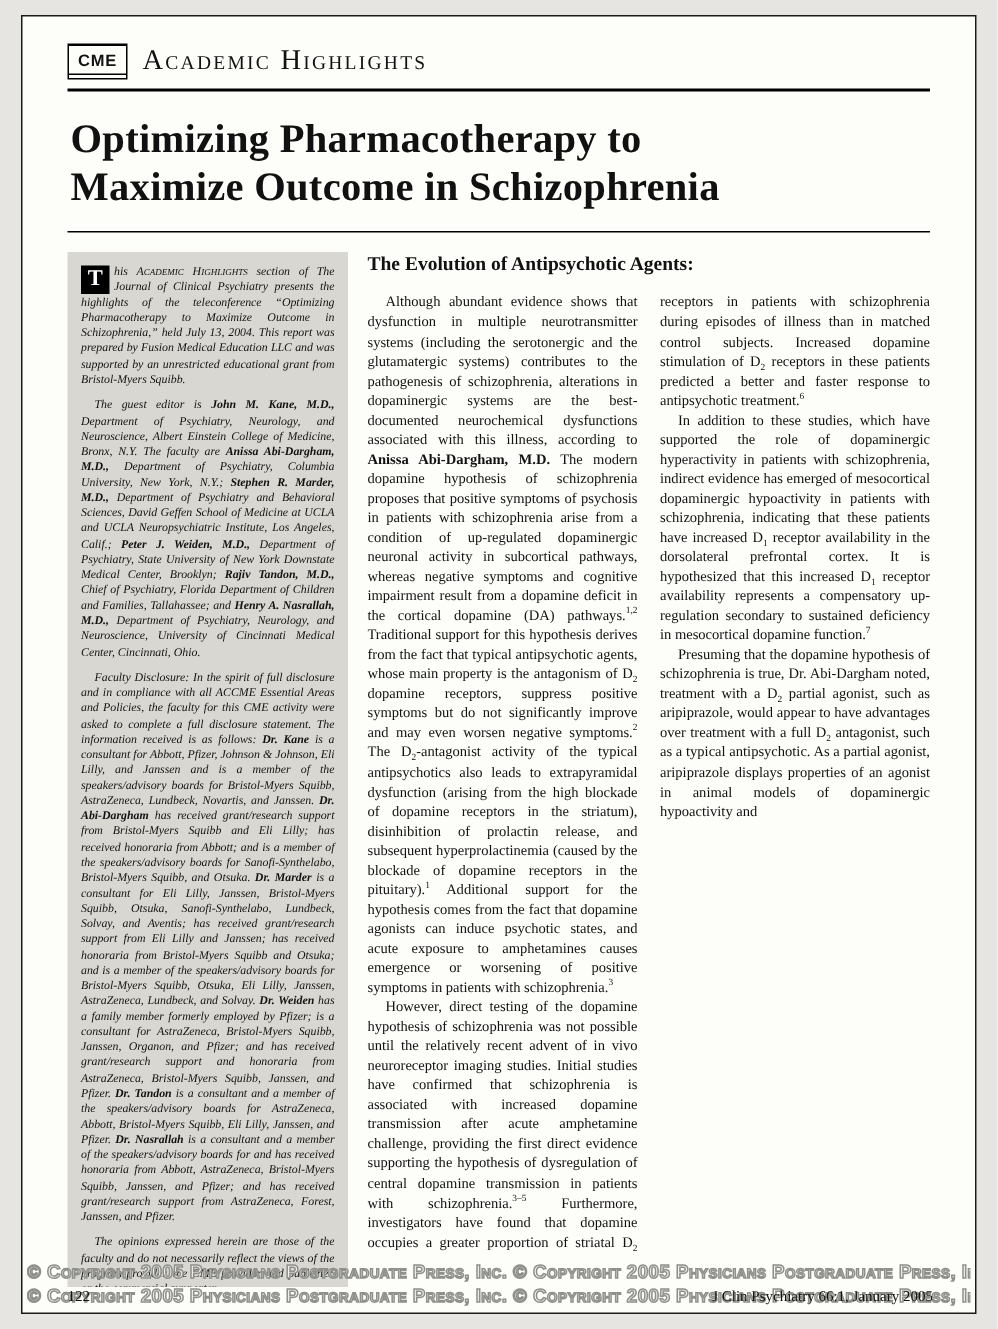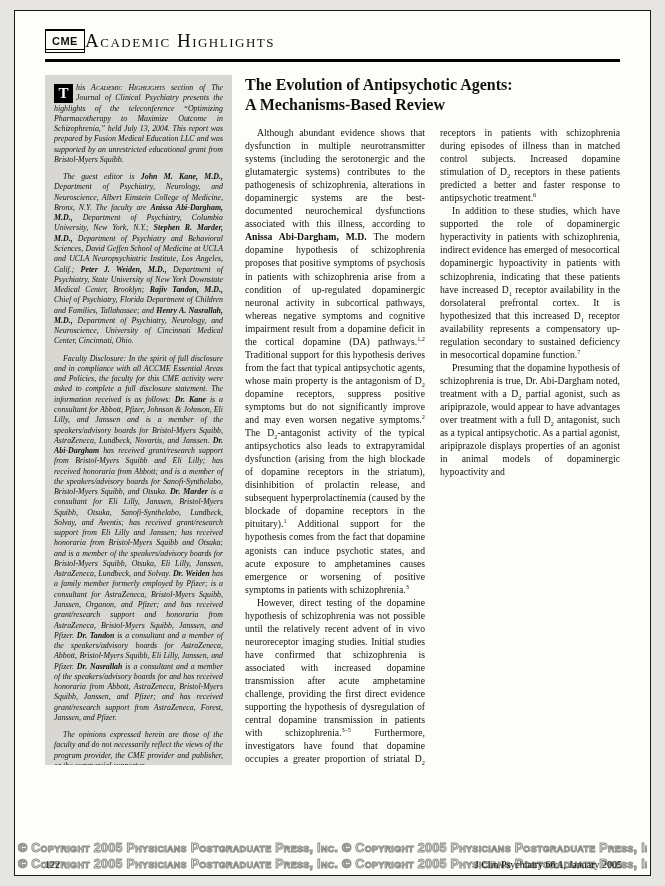--- a/index.html
+++ b/index.html
@@ -8,21 +8,21 @@
     background:#e6e5e1;
     font-family:"Liberation Serif", serif;
     color:#111;
   }
   .page {
     position:absolute; left:14px; top:10px; width:637px; height:866px;
     background:#fdfdfa; border:1.5px solid #1a1a1a; box-sizing:border-box;
     padding:16px 30px 0 30px; overflow:hidden;
   }
   
-  .masthead { display:flex; align-items:center; height:28px; }
+  .masthead { display:flex; align-items:center; gap:10px; height:28px; }
   .cme-logo {
     width:40px; height:24px; border:1.2px solid #000; box-sizing:border-box;
     display:flex; align-items:center; justify-content:center;
     font-family:"Liberation Sans", sans-serif; font-weight:bold; font-size:11px;
     letter-spacing:0.5px; background:
       linear-gradient(#000 0 1px, transparent 1px 100%) top/100% 3px no-repeat,
       linear-gradient(#000 0 1px, transparent 1px 100%) bottom 2px left 0/100% 1px no-repeat;
   }
   .section-title {
     font-variant:small-caps; font-size:19px; letter-spacing:1.5px; font-weight:normal;
@@ -43,21 +43,21 @@
   }
   .sidebar p { margin:0 0 7px 0; text-indent:9px; }
   .sidebar p.first { text-indent:0; }
   .dropcap {
     float:left; width:19px; height:19px; margin:1px 3px 0 0;
     background:#000; color:#fff; font-style:normal; font-weight:bold;
     font-size:15px; line-height:19px; text-align:center;
   }
   
   .article { flex:1; min-width:0; }
-  .article h2 { font-size:16px; font-weight:bold; line-height:1.25; margin:0 0 11px 0; }
+  .article h2 { font-size:13px; font-weight:bold; line-height:1.25; margin:0 0 11px 0; }
   .columns {
     column-count:2; column-gap:15px; column-fill:auto;
     height:650px; overflow:hidden;
     font-size:9.7px; line-height:1.345; text-align:justify;
   }
   .columns p { margin:0; text-indent:12px; }
   
   .rich-b  { font-weight:bold;font-family:Liberation Serif, serif; }
   .rich-i  { }
   .rich-sc { font-variant:small-caps; }
@@ -87,35 +87,38 @@
 <div class="page">
 
   <div class="masthead">
     <div class="cme-logo">
       <span>CME</span>
     </div>
     <div class="section-title">Academic Highlights</div>
   </div>
   <hr class="rule-thick">
 
+  <h1 class="title">
+    <span>Optimizing Pharmacotherapy to</span><br>
+    <span>Maximize Outcome in Schizophrenia</span>
+  </h1>
   <hr class="rule-thin">
 
   <div class="content">
 
     <aside class="sidebar">
       <p class="first"><span class="dropcap">T</span><span><span>his </span><span class="rich-sc">Academic Highlights</span><span> section of The Journal of Clinical Psychiatry presents the highlights of the teleconference “Optimizing Pharmacotherapy to Maximize Outcome in Schizophrenia,” held July 13, 2004. This report was prepared by Fusion Medical Education LLC and was supported by an unrestricted educational grant from Bristol-Myers Squibb.</span></span></p>
       <p><span>The guest editor is </span><span class="rich-b">John M. Kane, M.D.,</span><span> Department of Psychiatry, Neurology, and Neuroscience, Albert Einstein College of Medicine, Bronx, N.Y. The faculty are </span><span class="rich-b">Anissa Abi-Dargham, M.D.,</span><span> Department of Psychiatry, Columbia University, New York, N.Y.; </span><span class="rich-b">Stephen R. Marder, M.D.,</span><span> Department of Psychiatry and Behavioral Sciences, David Geffen School of Medicine at UCLA and UCLA Neuropsychiatric Institute, Los Angeles, Calif.; </span><span class="rich-b">Peter J. Weiden, M.D.,</span><span> Department of Psychiatry, State University of New York Downstate Medical Center, Brooklyn; </span><span class="rich-b">Rajiv Tandon, M.D.,</span><span> Chief of Psychiatry, Florida Department of Children and Families, Tallahassee; and </span><span class="rich-b">Henry A. Nasrallah, M.D.,</span><span> Department of Psychiatry, Neurology, and Neuroscience, University of Cincinnati Medical Center, Cincinnati, Ohio.</span></p>
       <p><span>Faculty Disclosure: In the spirit of full disclosure and in compliance with all ACCME Essential Areas and Policies, the faculty for this CME activity were asked to complete a full disclosure statement. The information received is as follows: </span><span class="rich-b">Dr. Kane</span><span> is a consultant for Abbott, Pfizer, Johnson &amp; Johnson, Eli Lilly, and Janssen and is a member of the speakers/advisory boards for Bristol-Myers Squibb, AstraZeneca, Lundbeck, Novartis, and Janssen. </span><span class="rich-b">Dr. Abi-Dargham</span><span> has received grant/research support from Bristol-Myers Squibb and Eli Lilly; has received honoraria from Abbott; and is a member of the speakers/advisory boards for Sanofi-Synthelabo, Bristol-Myers Squibb, and Otsuka. </span><span class="rich-b">Dr. Marder</span><span> is a consultant for Eli Lilly, Janssen, Bristol-Myers Squibb, Otsuka, Sanofi-Synthelabo, Lundbeck, Solvay, and Aventis; has received grant/research support from Eli Lilly and Janssen; has received honoraria from Bristol-Myers Squibb and Otsuka; and is a member of the speakers/advisory boards for Bristol-Myers Squibb, Otsuka, Eli Lilly, Janssen, AstraZeneca, Lundbeck, and Solvay. </span><span class="rich-b">Dr. Weiden</span><span> has a family member formerly employed by Pfizer; is a consultant for AstraZeneca, Bristol-Myers Squibb, Janssen, Organon, and Pfizer; and has received grant/research support and honoraria from AstraZeneca, Bristol-Myers Squibb, Janssen, and Pfizer. </span><span class="rich-b">Dr. Tandon</span><span> is a consultant and a member of the speakers/advisory boards for AstraZeneca, Abbott, Bristol-Myers Squibb, Eli Lilly, Janssen, and Pfizer. </span><span class="rich-b">Dr. Nasrallah</span><span> is a consultant and a member of the speakers/advisory boards for and has received honoraria from Abbott, AstraZeneca, Bristol-Myers Squibb, Janssen, and Pfizer; and has received grant/research support from AstraZeneca, Forest, Janssen, and Pfizer.</span></p>
       <p><span>The opinions expressed herein are those of the faculty and do not necessarily reflect the views of the program provider, the CME provider and publisher, or the commercial supporter.</span></p>
     </aside>
 
     <section class="article">
       <h2>
         <span>The Evolution of Antipsychotic Agents:</span><br>
-        <span>A Mechanisms-Based Review</span>
       </h2>
       <div class="columns">
         <p><span>Although abundant evidence shows that dysfunction in multiple neurotransmitter systems (including the serotonergic and the glutamatergic systems) contributes to the pathogenesis of schizophrenia, alterations in dopaminergic systems are the best-documented neurochemical dysfunctions associated with this illness, according to </span><span class="rich-b">Anissa Abi-Dargham, M.D.</span><span> The modern dopamine hypothesis of schizophrenia proposes that positive symptoms of psychosis in patients with schizophrenia arise from a condition of up-regulated dopaminergic neuronal activity in subcortical pathways, whereas negative symptoms and cognitive impairment result from a dopamine deficit in the cortical dopamine (DA) pathways.</span><span class="rich-sup">1,2</span><span> Traditional support for this hypothesis derives from the fact that typical antipsychotic agents, whose main property is the antagonism of D</span><span class="rich-sub">2</span><span> dopamine receptors, suppress positive symptoms but do not significantly improve and may even worsen negative symptoms.</span><span class="rich-sup">2</span><span> The D</span><span class="rich-sub">2</span><span>-antagonist activity of the typical antipsychotics also leads to extrapyramidal dysfunction (arising from the high blockade of dopamine receptors in the striatum), disinhibition of prolactin release, and subsequent hyperprolactinemia (caused by the blockade of dopamine receptors in the pituitary).</span><span class="rich-sup">1</span><span> Additional support for the hypothesis comes from the fact that dopamine agonists can induce psychotic states, and acute exposure to amphetamines causes emergence or worsening of positive symptoms in patients with schizophrenia.</span><span class="rich-sup">3</span></p>
         <p><span>However, direct testing of the dopamine hypothesis of schizophrenia was not possible until the relatively recent advent of </span><span class="rich-i">in vivo</span><span> neuroreceptor imaging studies. Initial studies have confirmed that schizophrenia is associated with increased dopamine transmission after acute amphetamine challenge, providing the first direct evidence supporting the hypothesis of dysregulation of central dopamine transmission in patients with schizophrenia.</span><span class="rich-sup">3–5</span><span> Furthermore, investigators have found that dopamine occupies a greater proportion of striatal D</span><span class="rich-sub">2</span><span> receptors in patients with schizophrenia during episodes of illness than in matched control subjects. Increased dopamine stimulation of D</span><span class="rich-sub">2</span><span> receptors in these patients predicted a better and faster response to antipsychotic treatment.</span><span class="rich-sup">6</span></p>
         <p><span>In addition to these studies, which have supported the role of dopaminergic hyperactivity in patients with schizophrenia, indirect evidence has emerged of mesocortical dopaminergic hypoactivity in patients with schizophrenia, indicating that these patients have increased D</span><span class="rich-sub">1</span><span> receptor availability in the dorsolateral prefrontal cortex. It is hypothesized that this increased D</span><span class="rich-sub">1</span><span> receptor availability represents a compensatory up-regulation secondary to sustained deficiency in mesocortical dopamine function.</span><span class="rich-sup">7</span></p>
         <p><span>Presuming that the dopamine hypothesis of schizophrenia is true, Dr. Abi-Dargham noted, treatment with a D</span><span class="rich-sub">2</span><span> partial agonist, such as aripiprazole, would appear to have advantages over treatment with a full D</span><span class="rich-sub">2</span><span> antagonist, such as a typical antipsychotic. As a partial agonist, aripiprazole displays properties of an agonist in animal models of dopaminergic hypoactivity and</span></p>
       </div>
     </section>
 
   </div>

